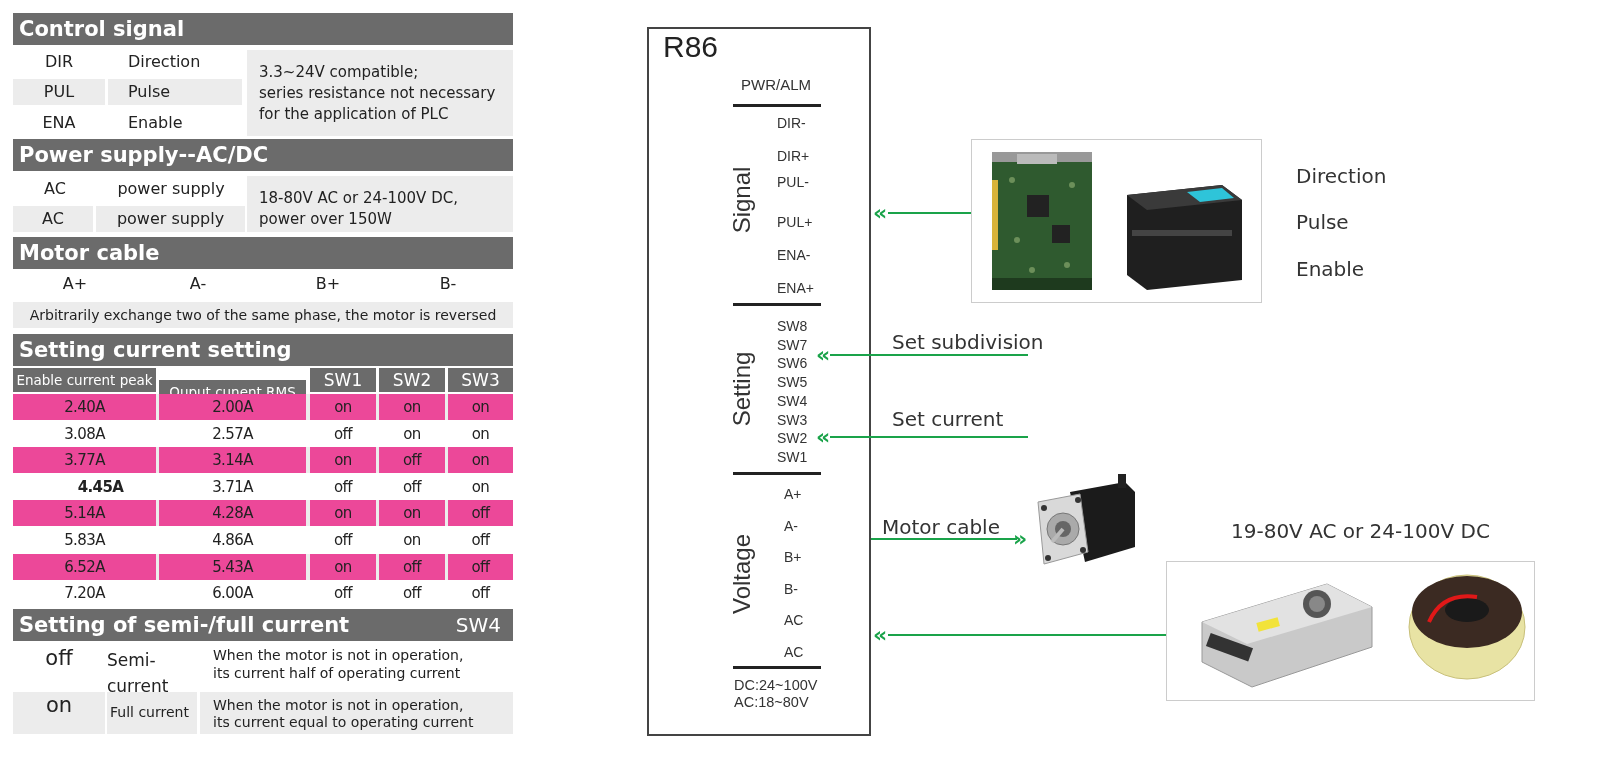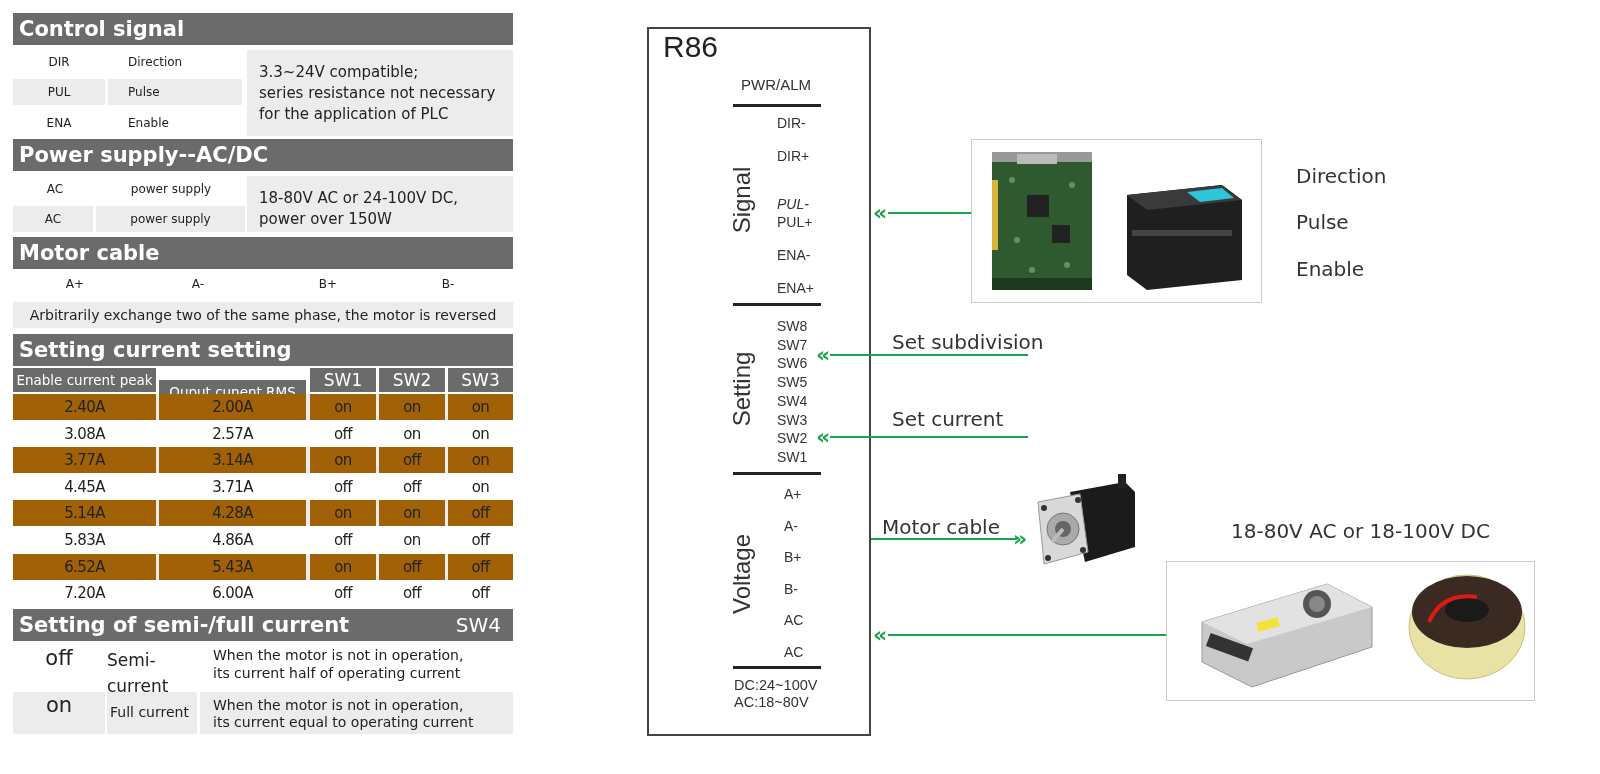--- a/index.html
+++ b/index.html
@@ -1,29 +1,29 @@
 <!DOCTYPE html>
 <html><head>
 <meta charset="utf-8">
 <style>
   html,body{margin:0;padding:0;background:#fff;}
   body{width:1600px;height:774px;position:relative;overflow:hidden;font-family:"DejaVu Sans","Liberation Sans",sans-serif;color:#222;}
   .abs{position:absolute;}
   
   .hdr{position:absolute;left:13px;width:500px;background:#6b6b6b;color:#fff;font-weight:bold;font-size:21px;line-height:32px;height:32px;padding-left:6px;box-sizing:border-box;}
   .hdr .right{position:absolute;right:12px;top:0;font-weight:normal;font-size:20px;}
-  .cell{position:absolute;font-size:12px;line-height:26px;box-sizing:border-box;}
+  .cell{position:absolute;font-size:16px;line-height:26px;box-sizing:border-box;}
   .g{background:#ececec;}
   .c{text-align:center;}
   .desc{position:absolute;font-size:15px;line-height:21px;background:#ececec;padding:12px 0 0 12px;box-sizing:border-box;}
   .th{position:absolute;background:#6b6b6b;color:#fff;font-size:14px;line-height:24px;height:24px;text-align:center;box-sizing:border-box;}
   .th.big{font-size:17px;}
   .row{position:absolute;left:13px;width:500px;height:26px;}
   .row .td{position:absolute;top:0;height:26px;line-height:26px;font-size:15px;text-align:center;letter-spacing:-0.6px;}
-  .row.g .td{background:#a16207;}
+  .row.g .td{background:#ec4899;}
   
   .box{position:absolute;left:647px;top:27px;width:224px;height:709px;border:2px solid #444;box-sizing:border-box;}
   .lbl{position:absolute;font-family:"Liberation Sans",sans-serif;font-size:14px;color:#333;}
   .vlab{position:absolute;font-family:"Liberation Sans",sans-serif;font-size:24px;color:#333;transform:rotate(-90deg);transform-origin:center center;white-space:nowrap;}
   .sep{position:absolute;height:3px;background:#222;width:88px;left:733px;}
   .gline{position:absolute;height:2px;background:#1aa34a;}
   .arrow{position:absolute;color:#1aa34a;font-size:22px;font-weight:bold;line-height:20px;}
   .note{position:absolute;font-size:20px;color:#333;}
   .imgbox{position:absolute;border:1px solid #ccc;background:#fff;}
 </style>
@@ -83,21 +83,21 @@
       <div class="td" style="left: 435px; width: 65px;">on</div>
     </div>
     <div class="row g" style="top: 447.2px; border-radius: 6px;">
       <div class="td" style="left: 0px; width: 143px;">3.77A</div>
       <div class="td" style="left: 146px; width: 147px;">3.14A</div>
       <div class="td" style="left: 297px; width: 66px;">on</div>
       <div class="td" style="left: 366px; width: 66px;">off</div>
       <div class="td" style="left: 435px; width: 65px;">on</div>
     </div>
     <div class="row" style="top: 473.8px;">
-      <div class="td" style="left: 0px; width: 143px;">4.45A</div>
+      <div class="td" style="left: 16px; width: 143px; font-weight: bold;">4.45A</div>
       <div class="td" style="left: 146px; width: 147px;">3.71A</div>
       <div class="td" style="left: 297px; width: 66px;">off</div>
       <div class="td" style="left: 366px; width: 66px;">off</div>
       <div class="td" style="left: 435px; width: 65px;">on</div>
     </div>
     <div class="row g" style="top: 500.4px;">
       <div class="td" style="left: 0px; width: 143px;">5.14A</div>
       <div class="td" style="left: 146px; width: 147px;">4.28A</div>
       <div class="td" style="left: 297px; width: 66px;">on</div>
       <div class="td" style="left: 366px; width: 66px;">on</div>
@@ -145,21 +145,21 @@
 
 <div class="box"></div>
 <div class="abs" style="left:663px;top:30px;font-family:'Liberation Sans',sans-serif;font-size:30px;color:#222;">R86</div>
 <div class="lbl" style="left:741px;top:76px;font-size:15px;">PWR/ALM</div>
 
 <div class="sep" style="top:104px;"></div>
 <div class="vlab" style="left:702px;top:186px;width:80px;text-align:center;">Signal</div>
 <div id="signal-pins">
     <div class="lbl" style="left: 777px; top: 115px;">DIR-</div>
     <div class="lbl" style="left: 777px; top: 148px;">DIR+</div>
-    <div class="lbl" style="left: 777px; top: 196px; font-style: italic;">PUL-</div>
+    <div class="lbl" style="left: 777px; top: 174px;">PUL-</div>
     <div class="lbl" style="left: 777px; top: 214px;">PUL+</div>
     <div class="lbl" style="left: 777px; top: 247px;">ENA-</div>
     <div class="lbl" style="left: 777px; top: 280px;">ENA+</div>
   </div>
 
 <div class="sep" style="top:303px;"></div>
 <div class="vlab" style="left:702px;top:375px;width:80px;text-align:center;">Setting</div>
 <div id="setting-pins">
     <div class="lbl" style="left: 777px; top: 318px;">SW8</div>
     <div class="lbl" style="left: 777px; top: 336.7px;">SW7</div>
@@ -237,21 +237,21 @@
   <circle cx="33" cy="57" r="8" fill="#666"></circle>
   <line x1="33" y1="57" x2="22" y2="70" stroke="#bbb" stroke-width="4"></line>
   <circle cx="14" cy="36" r="3" fill="#333"></circle>
     <circle cx="48" cy="28" r="3" fill="#333"></circle>
     <circle cx="18" cy="86" r="3" fill="#333"></circle>
     <circle cx="53" cy="78" r="3" fill="#333"></circle>
 </svg>
 
 <div class="arrow" style="left:873px;top:625px;">«</div>
 <div class="gline" style="left:888px;top:634px;width:280px;"></div>
-<div class="note" style="left:1231px;top:519px;">18-80V AC or 18-100V DC</div>
+<div class="note" style="left:1231px;top:519px;">19-80V AC or 24-100V DC</div>
 <div class="imgbox" style="left:1166px;top:561px;width:367px;height:138px;">
   <svg width="367" height="138">
     <polygon points="35,60 160,22 205,45 205,85 85,125 35,100" fill="#c9c9c9" stroke="#999"></polygon>
     <polygon points="35,60 160,22 205,45 80,82" fill="#e2e2e2"></polygon>
     <circle cx="150" cy="42" r="14" fill="#555"></circle>
       <circle cx="150" cy="42" r="8" fill="#888"></circle>
     <rect x="90" y="58" width="22" height="9" fill="#f2e33a" transform="rotate(-15 101 62)"></rect>
     <g fill="#333">
         <rect x="40" y="78" width="45" height="14" transform="rotate(20 62 85)"></rect>
       </g>

